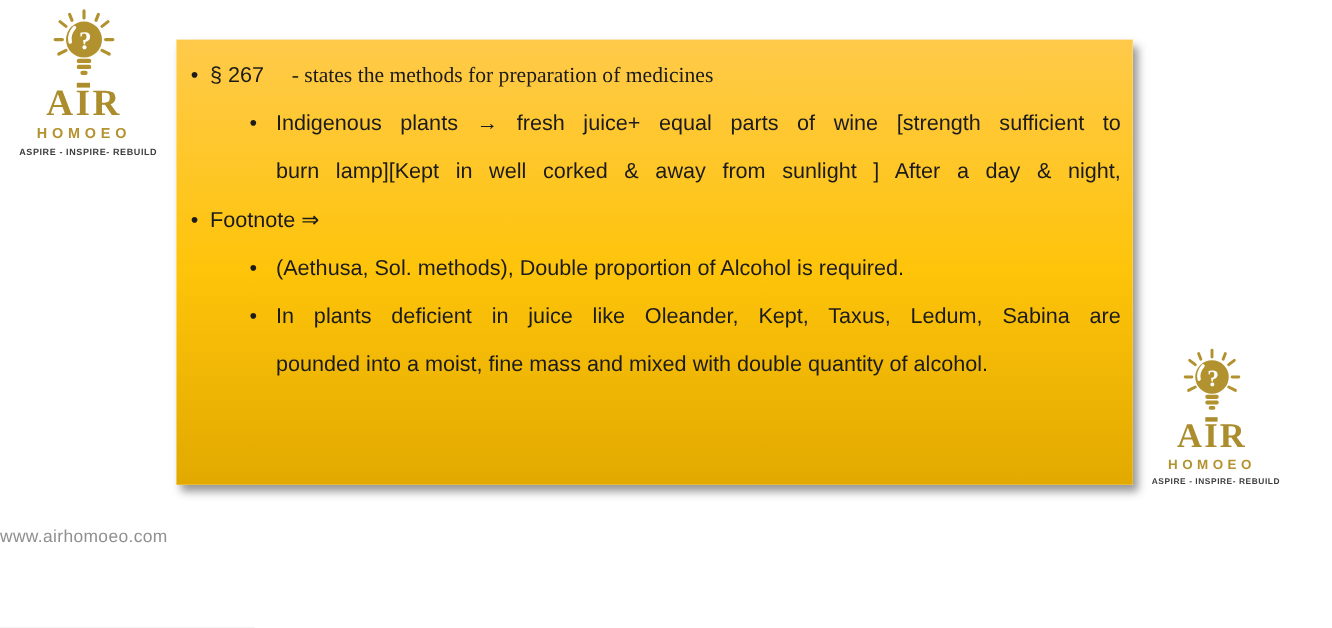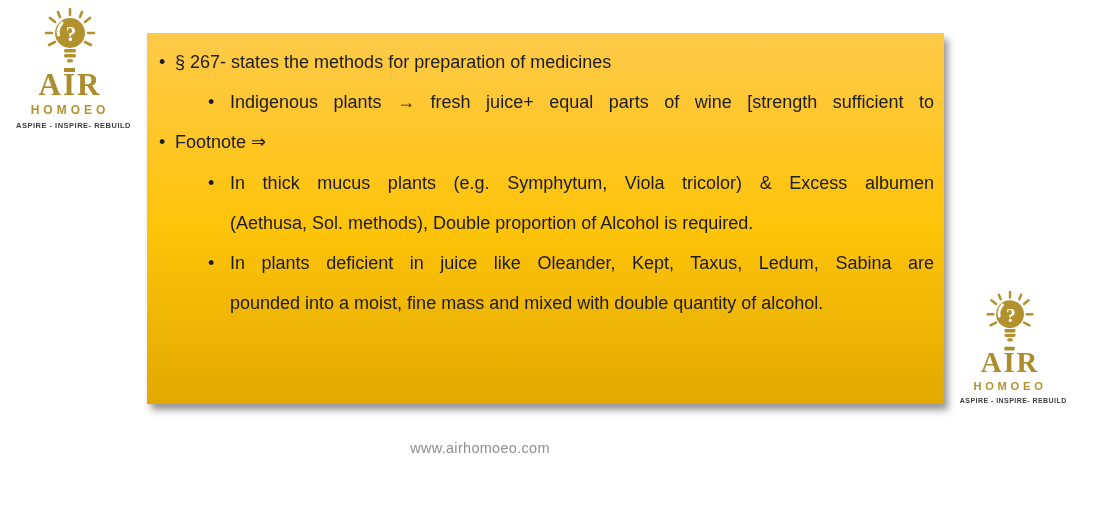--- a/index.html
+++ b/index.html
@@ -36,26 +36,26 @@
   .l1 .bullet{left:12px;}
   .l2{padding-left:83px;}
   .l2 .bullet{left:61px;}
   .line{
     font-size:18px;line-height:40.2px;color:#1b1b1b;padding-right:10px;
     overflow:hidden;white-space:normal;
   }
   .jl{text-align:justify;text-align-last:justify;}
   .ll{text-align:left;}
   .b{font-weight:normal;}
-  .rest{margin-left:0;}
+  .rest{margin-left:23px;font-family:Liberation Serif, serif;}
 
   
   .site{
     position:absolute;top:440px;left:0;width:960px;box-sizing:border-box;
-    text-align:center;font-size:14.5px;letter-spacing:.3px;color:#8f8f8f;
+    font-size:14.5px;letter-spacing:.3px;color:#8f8f8f;
   }
 </style>
 </head>
 <body>
 
 <div class="slide">
 
   <div class="logo logo-tl">
     <svg width="56" height="58" viewBox="0 0 56 58">
       <g stroke="#b2922f" stroke-width="2.6" stroke-linecap="round">
@@ -86,30 +86,30 @@
     <div class="item l1">
       <span class="bullet">•</span>
       <div class="line ll">
         <span class="b">§ 267</span><span class="rest">- states the methods for preparation of medicines</span>
       </div>
     </div>
 
     <div class="item l2">
       <span class="bullet">•</span>
       <div class="line jl">Indigenous plants → fresh juice+ equal parts of wine [strength sufficient to</div>
+      <div class="line jl">burn lamp][Kept in well corked &amp; away from sunlight ] After a day &amp; night,</div>
     </div>
 
     <div class="item l1">
       <span class="bullet">•</span>
       <div class="line ll">Footnote ⇒</div>
     </div>
 
     <div class="item l2">
       <span class="bullet">•</span>
-      <div class="line jl">In thick mucus plants (e.g. Symphytum, Viola tricolor) &amp; Excess albumen</div>
       <div class="line ll">(Aethusa, Sol. methods), Double proportion of Alcohol is required.</div>
     </div>
 
     <div class="item l2">
       <span class="bullet">•</span>
       <div class="line jl">In plants deficient in juice like Oleander, Kept, Taxus, Ledum, Sabina are</div>
       <div class="line ll">pounded into a moist, fine mass and mixed with double quantity of alcohol.</div>
     </div>
 
   </div>

